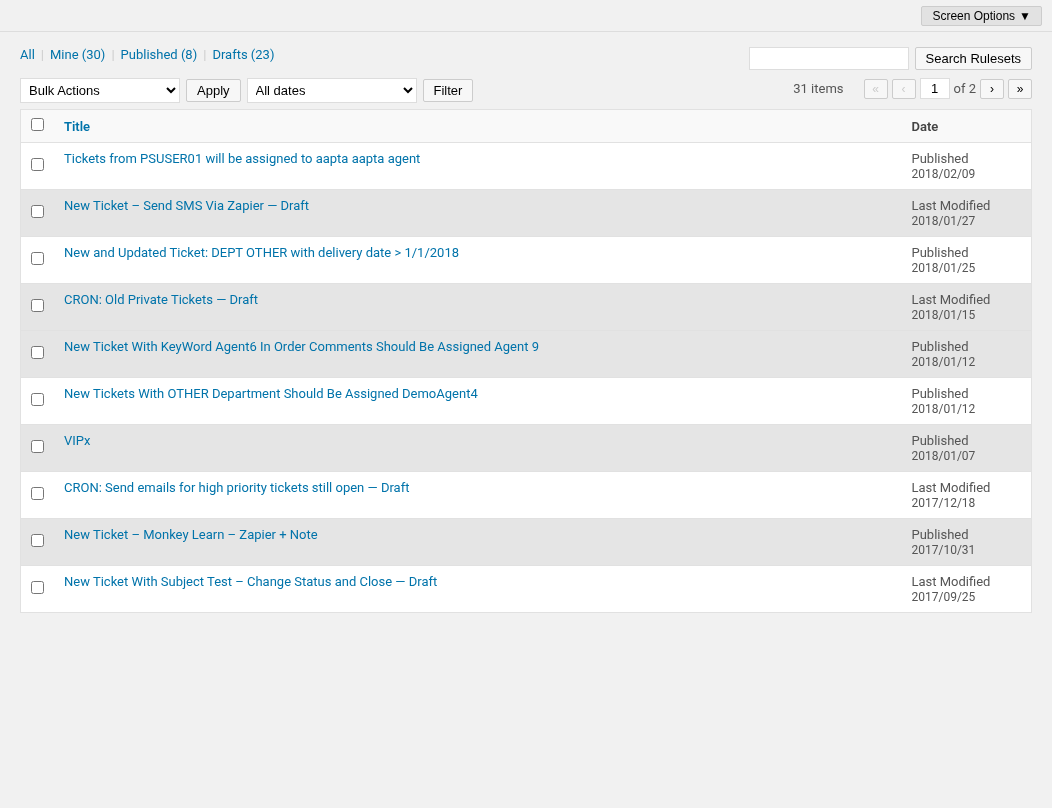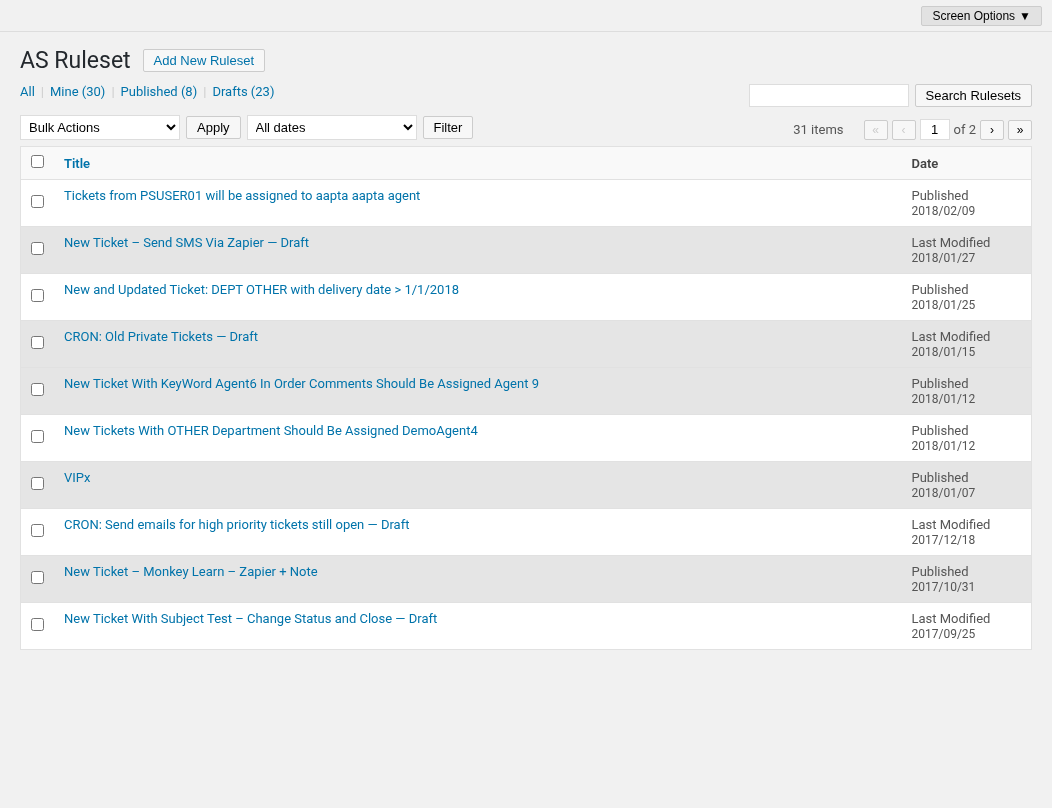--- a/index.html
+++ b/index.html
@@ -63,21 +63,21 @@
       color: #0073aa;
       text-decoration: none;
     }
     .subsubsub .sep {
       margin: 0 6px;
       color: #ccc;
     }
 
     .tablenav {
       display: flex;
-      align-items: flex-end;
+      align-items: flex-start;
       gap: 6px;
       margin-bottom: 6px;
       flex-wrap: wrap;
     }
     .tablenav.top {
       justify-content: space-between;
     }
     .tablenav-left {
       display: flex;
       align-items: center;
@@ -217,24 +217,20 @@
 
 <div class="top-bar">
   <button class="screen-options-btn">
     <span>Screen Options</span>
     <span>▼</span>
   </button>
 </div>
 
 <div class="wrap">
 
-  <div class="page-title-row">
-    <h1 class="page-title">AS Ruleset</h1>
-    <button class="add-new-btn">Add New Ruleset</button>
-  </div>
 
   <div style="display:flex; justify-content:space-between; align-items:center; margin-bottom:8px;">
     <div class="subsubsub">
       <a href="#">All</a>
       <span class="sep">|</span>
       <a href="#">Mine (30)</a>
       <span class="sep">|</span>
       <a href="#">Published (8)</a>
       <span class="sep">|</span>
       <a href="#">Drafts (23)</a>

